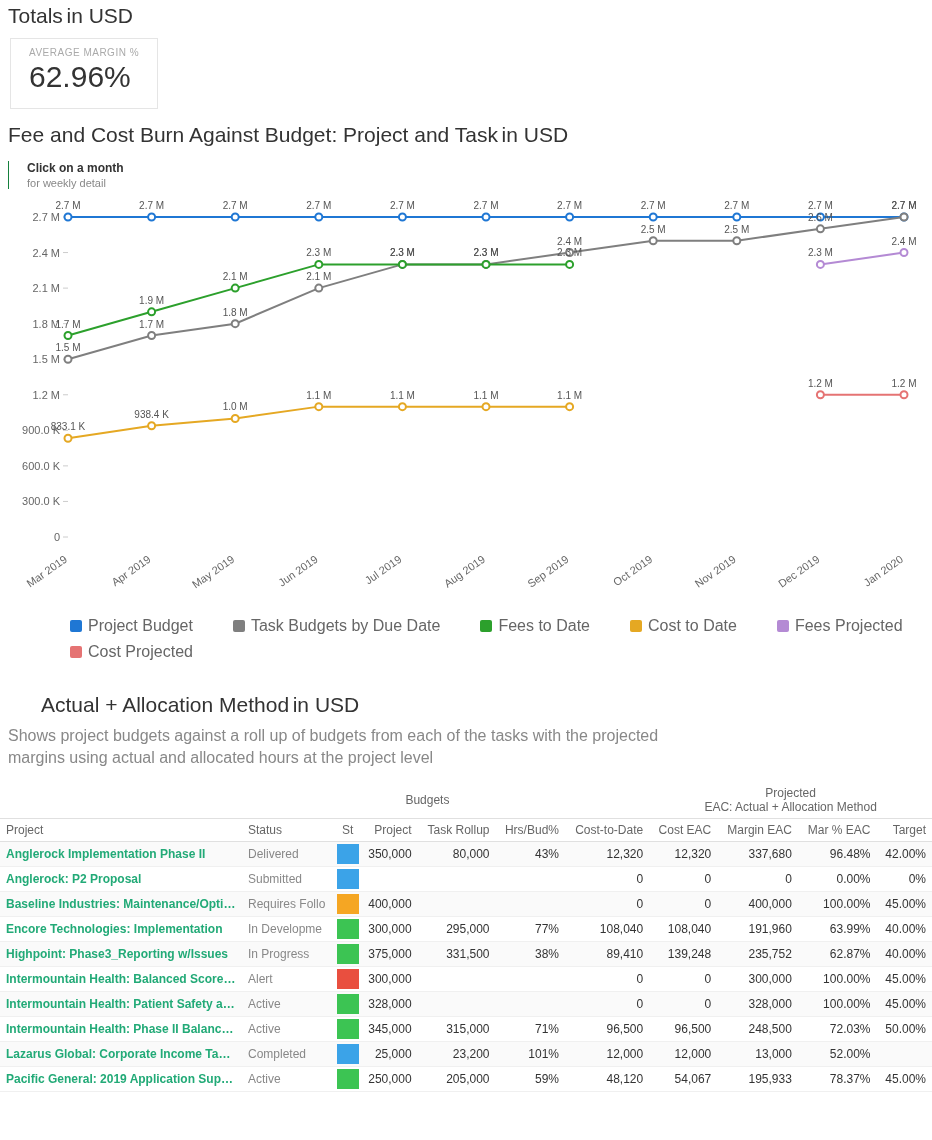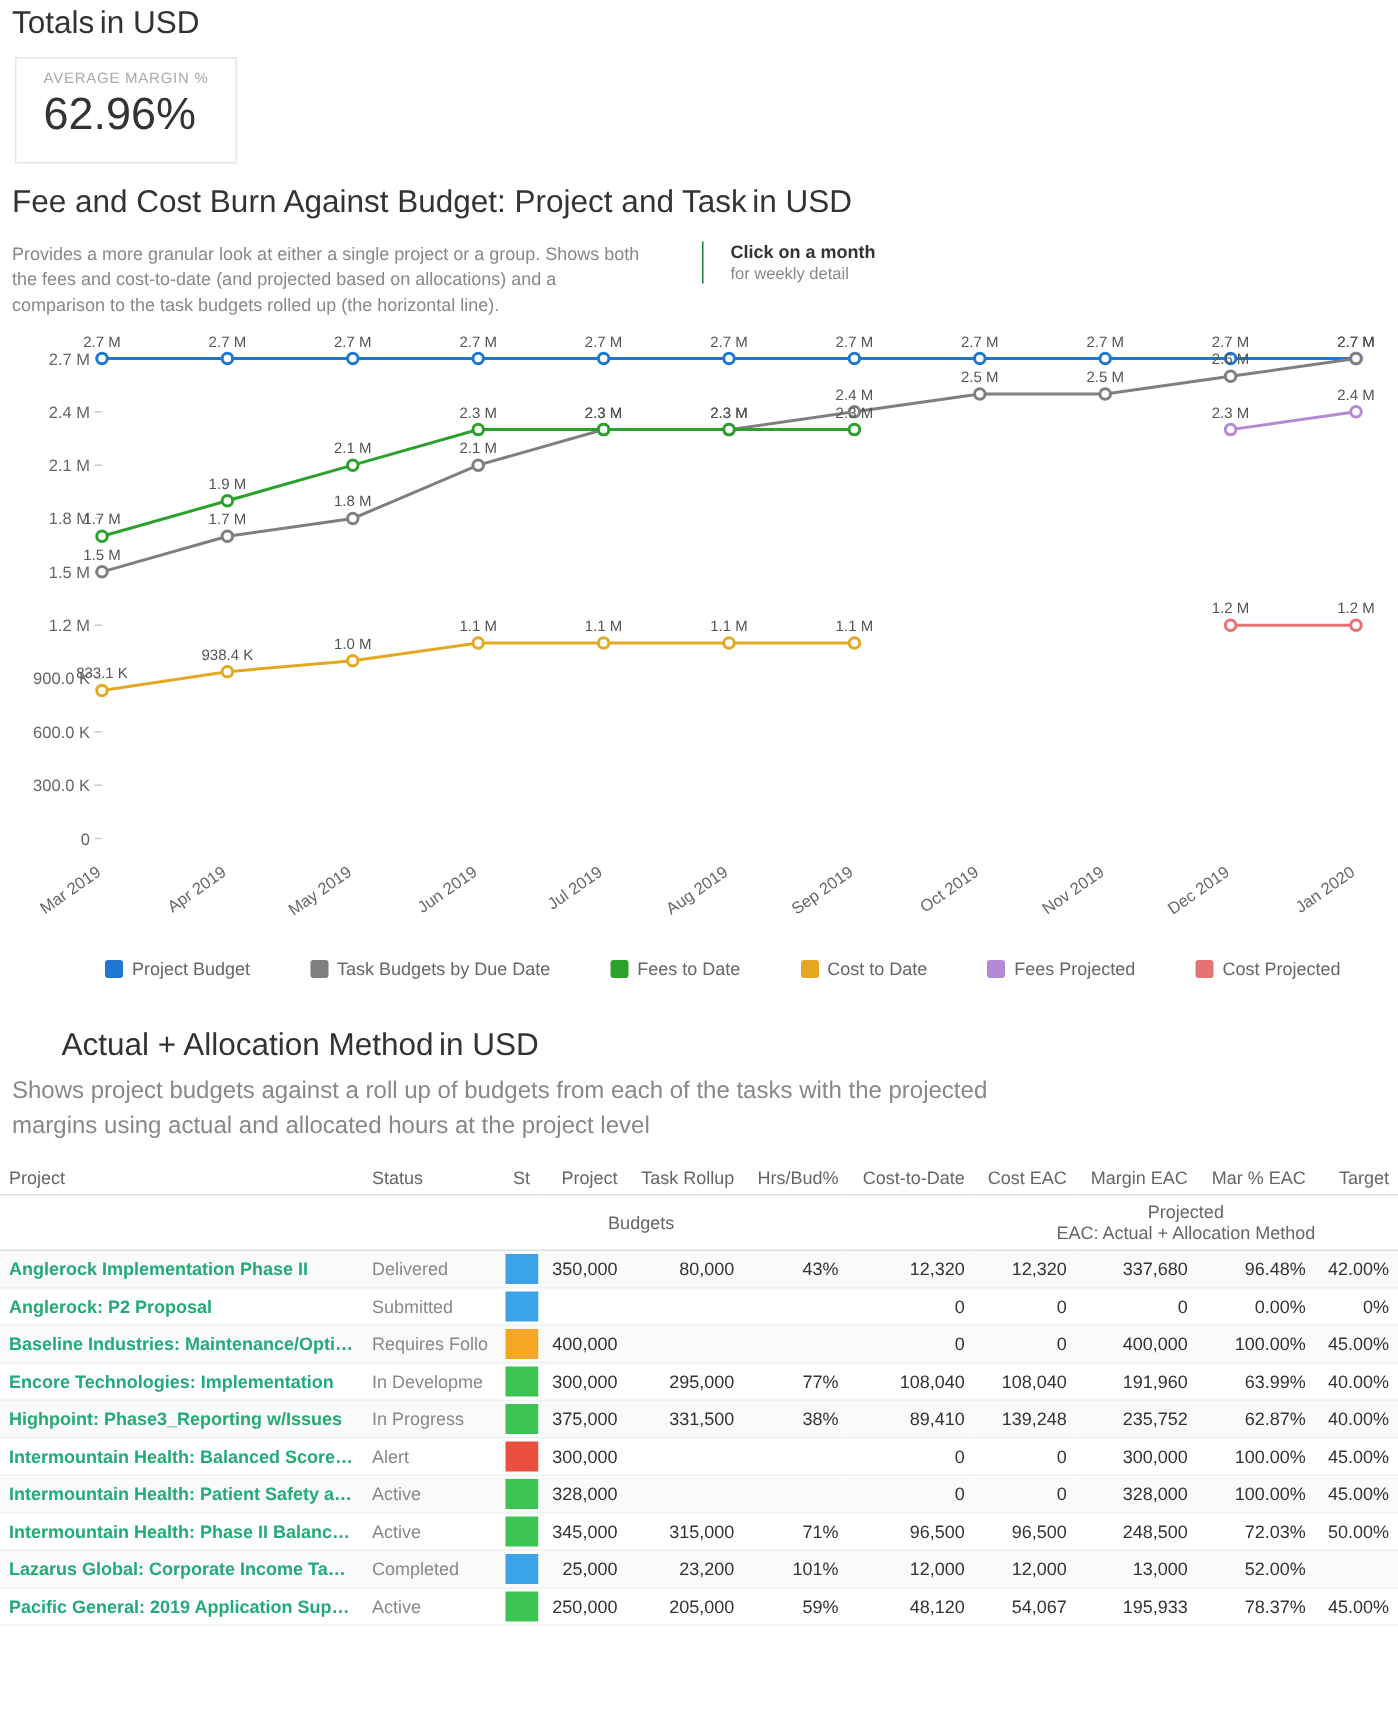--- a/index.html
+++ b/index.html
@@ -10,21 +10,21 @@
 .metric-card .label { font-size: 10px; color: #aaa; text-align: center; letter-spacing: 0.5px; }
 .metric-card .value { font-size: 30px; color: #333; font-weight: normal; margin-top: 2px; }
 .desc-row { display: flex; gap: 40px; padding: 10px 8px 8px 8px; align-items: flex-start; }
 .desc { color: #888; font-size: 12px; max-width: 420px; line-height: 1.4; }
 .hint { border-left: 1px solid #15803d; padding-left: 18px; }
 .hint .h1 { font-size: 12px; color: #333; font-weight: bold; }
 .hint .h2 { font-size: 11px; color: #888; margin-top: 2px; }
 .chart-wrap { padding: 0 8px 10px 8px; }
 svg { display: block; }
 .data-label { font-size: 10px; fill: #555; text-anchor: middle; }
-.legend { display: flex; flex-wrap: wrap; gap: 8px 40px; padding: 10px 8px 18px 70px; font-size: 12px; color: #666; }
+.legend { display: flex; flex-wrap: wrap; gap: 8px 40px; padding: 10px 8px 18px 70px; font-size: 16px; color: #666; }
 .legend .item { display: flex; align-items: center; gap: 6px; }
 .legend .sw { width: 12px; height: 12px; border-radius: 2px; }
 .subdesc { color: #888; font-size: 16px; padding: 4px 8px 12px 8px; max-width: 720px; line-height: 1.4; }
 .tbl { width: 100%; border-collapse: collapse; font-size: 12px; }
 .tbl th { font-weight: normal; color: #666; text-align: right; padding: 4px 6px; border-bottom: 1px solid #e0e0e0; }
 .tbl th.left { text-align: left; }
 .tbl th.center { text-align: center; }
 .tbl td { padding: 5px 6px; text-align: right; border-bottom: 1px solid #f0f0f0; white-space: nowrap; overflow: hidden; text-overflow: ellipsis; }
 .tbl td.left { text-align: left; }
 .tbl tbody tr:nth-child(odd) td { background: #fafafa; }
@@ -49,21 +49,20 @@
   <div class="label">AVERAGE MARGIN %</div>
   <div class="value">62.96%</div>
 </div>
 
 
 <div class="section">
   <span class="title">Fee and Cost Burn Against Budget: Project and Task</span>
   <span class="title sub">in USD</span>
 </div>
 <div class="desc-row">
-  <div class="desc">Provides a more granular look at either a single project or a group.  Shows both the fees and cost-to-date (and projected based on allocations) and a comparison to the task budgets rolled up (the horizontal line).</div>
   <div class="hint">
     <div class="h1">Click on a month</div>
     <div class="h2">for weekly detail</div>
   </div>
 </div>
 
 <div class="chart-wrap">
   <svg id="chart" width="916" height="400">
       <line x1="55" y1="340" x2="60" y2="340" stroke="#ccc"></line>
       <text x="52" y="344" text-anchor="end" font-size="11" fill="#666">0</text>
@@ -214,42 +213,42 @@
 
 
 <div class="section" style="margin-top:10px;margin-left:33px;">
   <span class="title">Actual + Allocation Method</span>
   <span class="title sub">in USD</span>
 </div>
 <div class="subdesc">Shows project budgets against a roll up of budgets from each of the tasks with the projected margins using actual and allocated hours at the project level</div>
 
 <table class="tbl">
   <thead>
+    <tr>
+      <th class="left" colspan="3"></th>
+      <th class="center group-hdr" colspan="2">Budgets</th>
+      <th colspan="2"></th>
+      <th class="center group-hdr" colspan="4">
+        <div>Projected</div>
+        <div>EAC: Actual + Allocation Method</div>
+      </th>
+    </tr>
     <tr id="col-row">
         <th class="left">Project</th>
         <th class="left">Status</th>
         <th class="">St</th>
         <th class="">Project</th>
         <th class="">Task Rollup</th>
         <th class="">Hrs/Bud%</th>
         <th class="">Cost-to-Date</th>
         <th class="">Cost EAC</th>
         <th class="">Margin EAC</th>
         <th class="">Mar % EAC</th>
         <th class="">Target</th>
       </tr>
-    <tr>
-      <th class="left" colspan="3"></th>
-      <th class="center group-hdr" colspan="2">Budgets</th>
-      <th colspan="2"></th>
-      <th class="center group-hdr" colspan="4">
-        <div>Projected</div>
-        <div>EAC: Actual + Allocation Method</div>
-      </th>
-    </tr>
   </thead>
   <tbody id="tbody">
       <tr>
         <td class="left proj">Anglerock Implementation Phase II</td>
         <td class="left status">Delivered</td>
         <td class="st-cell">
           <div class="st-box" style="background: rgb(59, 163, 232);"></div>
         </td>
         <td>350,000</td>
         <td>80,000</td>

